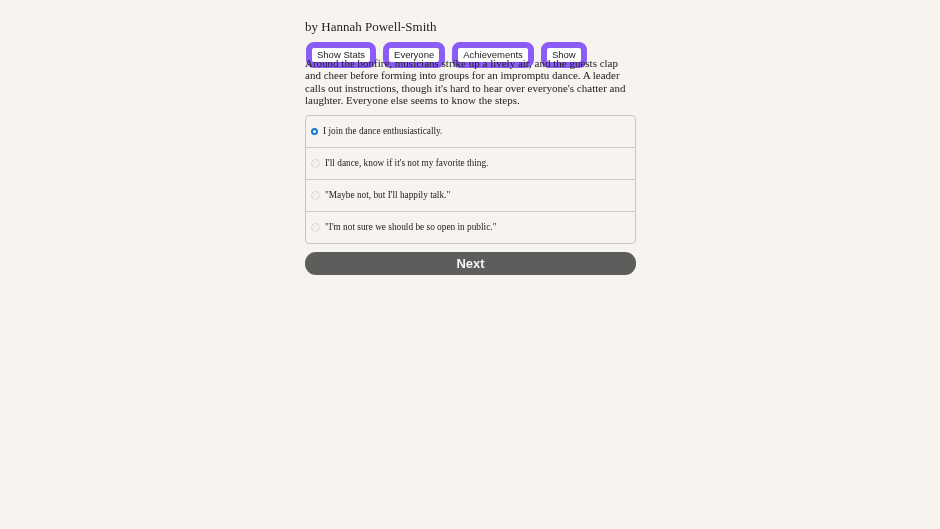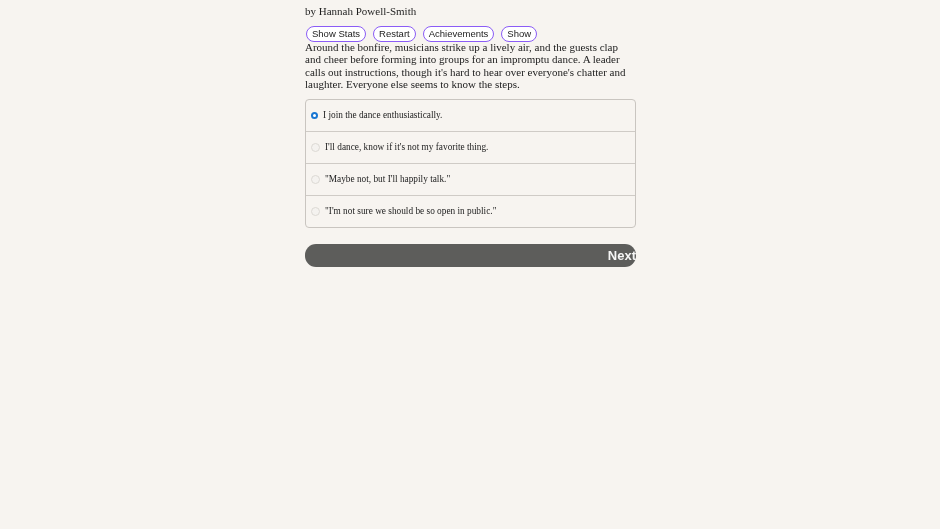--- a/index.html
+++ b/index.html
@@ -14,38 +14,38 @@
       font-family: "Liberation Serif", "DejaVu Serif", serif;
       color: #222;
     }
     .container {
       position: absolute;
       left: 305px;
       top: 0;
       width: 331px;
     }
     .author {
-      font-size: 11px;
-      margin-top: 4px;
+      font-size: 13px;
+      margin-top: 20px;
       height: 14px;
       line-height: 14px;
       color: #1f1f1f;
     }
     .toolbar {
       margin-top: 8px;
       display: flex;
       gap: 7px;
       height: 15px;
     }
     .tb-btn {
       font-family: "Liberation Sans", "DejaVu Sans", sans-serif;
       font-size: 9.5px;
       color: #222;
       background: #ffffff;
-      border: 1px solid #8b5cf6;
+      border: 6px solid #8b5cf6;
       border-radius: 8px;
       padding: 0 5px;
       height: 14px;
       line-height: 14px;
       cursor: pointer;
     }
     .tb-btn.first { margin-left: 1px; }
     .passage {
       font-size: 11px;
       line-height: 12.4px;
@@ -83,43 +83,43 @@
       background: #fff;
       border: 2.5px solid #1976d2;
       width: 3px;
       height: 3px;
     }
     .choice-label {
       font-size: 9.3px;
       color: #222;
     }
     .next-btn {
-      margin-top: 16px;
+      margin-top: 8px;
       width: 331px;
       height: 23px;
       border-radius: 11px;
       background: #5d5d5b;
       color: #f5f5f5;
       font-family: "Liberation Sans", "DejaVu Sans", sans-serif;
       font-weight: bold;
       font-size: 13px;
-      text-align: right;
+      text-align: center;
       line-height: 23px;
       cursor: pointer;
     }
   </style>
 </head>
 <body>
 
 <div class="container">
   <div class="author">by Hannah Powell-Smith</div>
 
   <div class="toolbar">
     <div class="tb-btn first">Show Stats</div>
-    <div class="tb-btn">Restart</div>
+    <div class="tb-btn">Everyone</div>
     <div class="tb-btn">Achievements</div>
     <div class="tb-btn">Show</div>
   </div>
 
   <div class="passage">
     <p>Around the bonfire, musicians strike up a lively air, and the guests clap and cheer before forming into groups for an impromptu dance. A leader calls out instructions, though it's hard to hear over everyone's chatter and laughter. Everyone else seems to know the steps.</p>
   </div>
 
   <div class="choices">
     <div class="choice">

